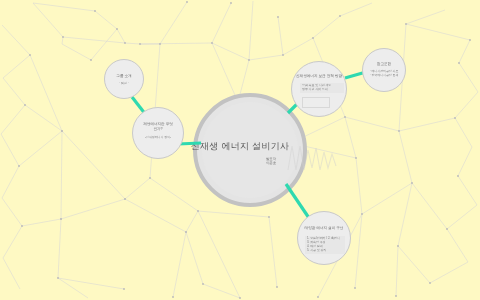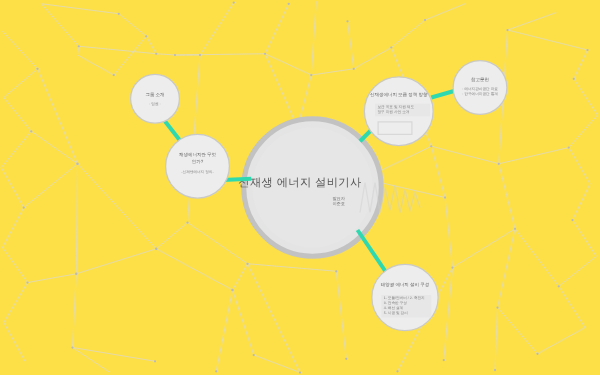--- a/index.html
+++ b/index.html
@@ -9,21 +9,21 @@
     background: #f2f2f2;
   }
   body {
     font-family: "Liberation Sans", sans-serif;
   }
   #stage {
     position: relative;
     width: 480px;
     height: 300px;
     overflow: hidden;
-    background: #fde047;
+    background: #fef9c3;
     user-select: none;
   }
 
   
   #net {
     position: absolute;
     left: 0; top: 0;
     width: 480px;
     height: 300px;
   }

